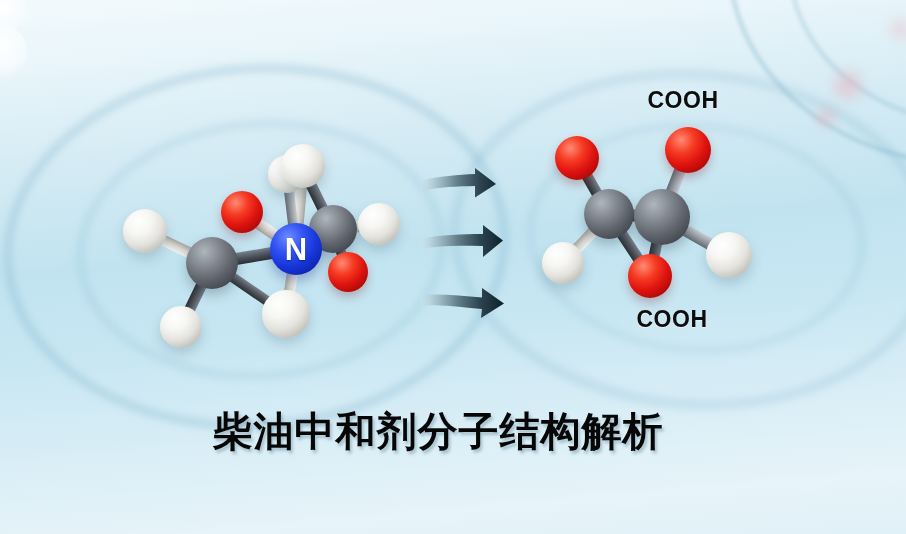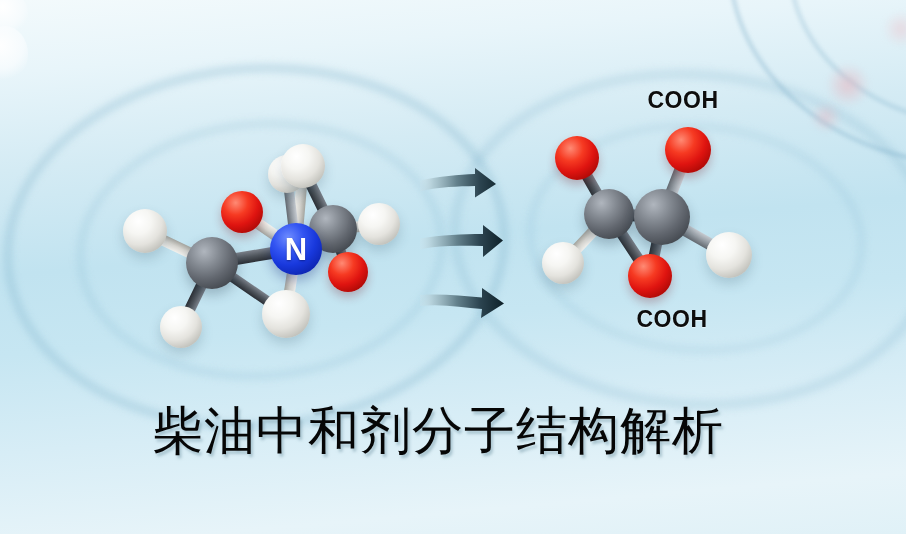--- a/index.html
+++ b/index.html
@@ -38,21 +38,21 @@
   .bond.mid{background:linear-gradient(180deg,#c6cbd1 0%,#969da4 50%,#646a71 100%);}
   .bond.dark{background:linear-gradient(180deg,#7b818a 0%,#4e545b 50%,#2b2f35 100%);}
   
   #arrows-svg{position:absolute;inset:0;pointer-events:none;}
   
   .cooh{position:absolute;transform:translate(-50%,-50%);font-weight:bold;font-size:23px;letter-spacing:.5px;color:#0d0d0d;text-shadow:0 1px 1px rgba(255,255,255,.5);}
   #cooh-top{left:683px;top:100px;}
   #cooh-bottom{left:672px;top:319px;}
   .main-title{
     position:absolute;left:438px;top:431px;transform:translate(-50%,-50%);
-    white-space:nowrap;font-weight:normal;font-size:51px;letter-spacing:1px;color:#060606;
+    white-space:nowrap;font-weight:bold;font-size:40px;letter-spacing:1px;color:#060606;
     text-shadow:2px 3px 3px rgba(122,156,172,.55);
   }
 </style>
 </head>
 <body>
 
 <div class="stage">
 
   <div class="ring" id="ring1"></div>
   <div class="ring" id="ring2"></div>

